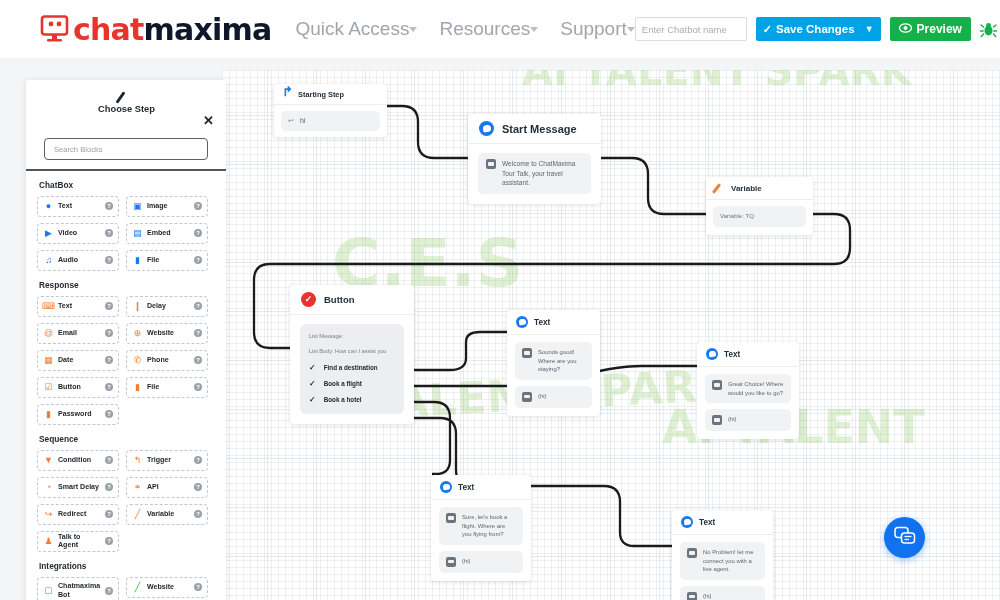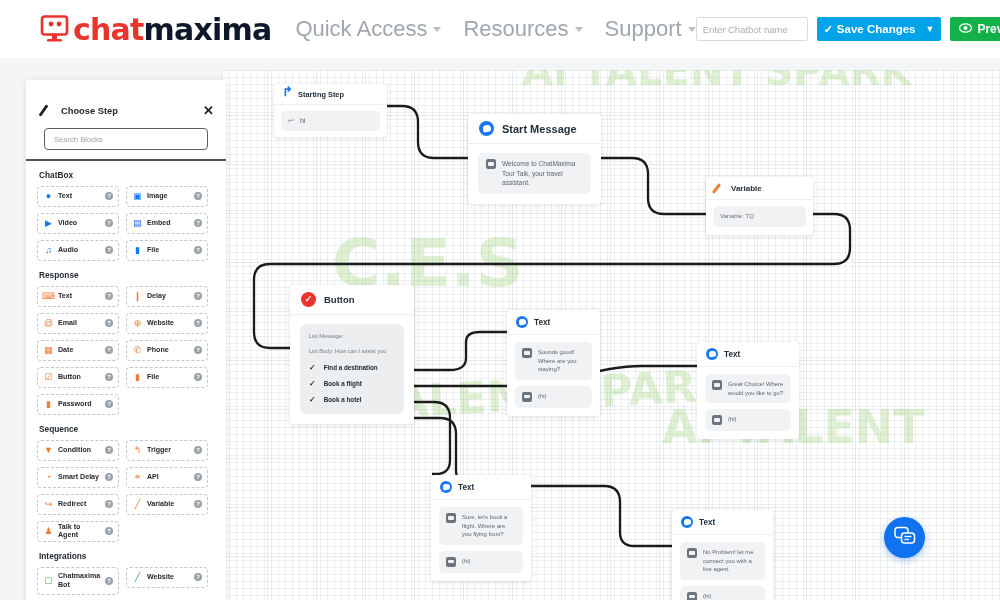--- a/index.html
+++ b/index.html
@@ -19,21 +19,21 @@
   #hamburger{ margin-left:22px; width:26px; height:18px; display:flex;
     flex-direction:column; justify-content:space-between; cursor:pointer;}
   #hamburger i{ display:block; height:3px; background:#111; border-radius:1px;}
   .logo-wrap{ display:flex; align-items:center; margin-left:18px; }
   .logo-mark{ width:30px;height:28px; position:relative; margin-right:3px;}
   .logo-text{ font-size:30px; font-weight:700; letter-spacing:-.8px;
      font-family:"DejaVu Sans", sans-serif;}
   .logo-text .red{color:#e8342c;} .logo-text .blue{color:#0f172a;}
 
   .navs{ display:flex; align-items:center; margin-left:24px; gap:22px;}
-  .nav-item{ display:flex;align-items:center; gap:6px; font-size:22px;
+  .nav-item{ display:flex;align-items:center; gap:0; font-size:19px;
      color:#9fa6ad; cursor:pointer; white-space:nowrap;text-align:center;}
   .chev{ width:0;height:0;border-left:4px solid transparent;
      border-right:4px solid transparent;border-top:5px solid #b9bfc5;}
 
   .hdr-right{ margin-left:auto; display:flex; align-items:center; gap:9px;
      padding-right:14px;}
   #chatbot-name{ width:112px; height:24px; border:1px solid #d9dde1;
      border-radius:2px; font-size:9.5px; color:#9aa1a8; padding:0 6px;
      background:#fff; font-family:"Liberation Sans",sans-serif;}
   #chatbot-name::placeholder{color:#a7aeb5;}
@@ -137,21 +137,21 @@
 
   
   #chat-widget{position:absolute;left:662px;top:447px;width:41px;height:41px;
     border-radius:50%;background:#1172ef;box-shadow:0 2px 7px rgba(17,114,239,.4);
     display:flex;align-items:center;justify-content:center;cursor:pointer;}
 
   
   #sidebar{ position:absolute; left:26px; top:80px; width:200px;
      background:#fff; border-radius:3px; box-shadow:0 1px 6px rgba(40,50,60,.13);
      padding-bottom:8px; z-index:20;}
-  #sb-head{ display:flex; align-items:center; padding:24px 12px 4px 13px;}
+  #sb-head{ display:flex; align-items:center; padding:11px 12px 4px 13px;flex-direction:column;}
   .sb-pen{width:13px;height:13px;position:relative;margin-right:9px;}
   .sb-pen::before{content:"";position:absolute;left:3px;top:0;width:3px;
      height:13px;background:#20262c;transform:rotate(35deg);border-radius:1px;}
   #sb-title{font-size:9.3px;font-weight:700;color:#222a31;}
   #sb-close{margin-left:auto;font-size:13px;color:#1b2128;cursor:pointer;
      line-height:1;font-weight:700;}
   #sb-search{display:block;width:164px;margin:7px auto 0;height:22px;
      border:1px solid #5a6169;border-radius:4px;background:#fff;
      font-size:7.6px;color:#8b9299;padding:0 9px;
      font-family:"Liberation Sans",sans-serif;}

